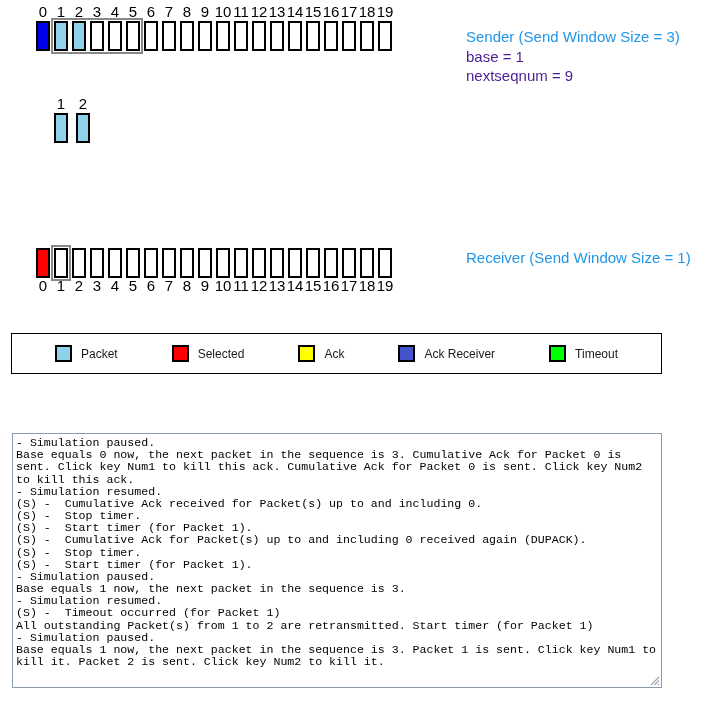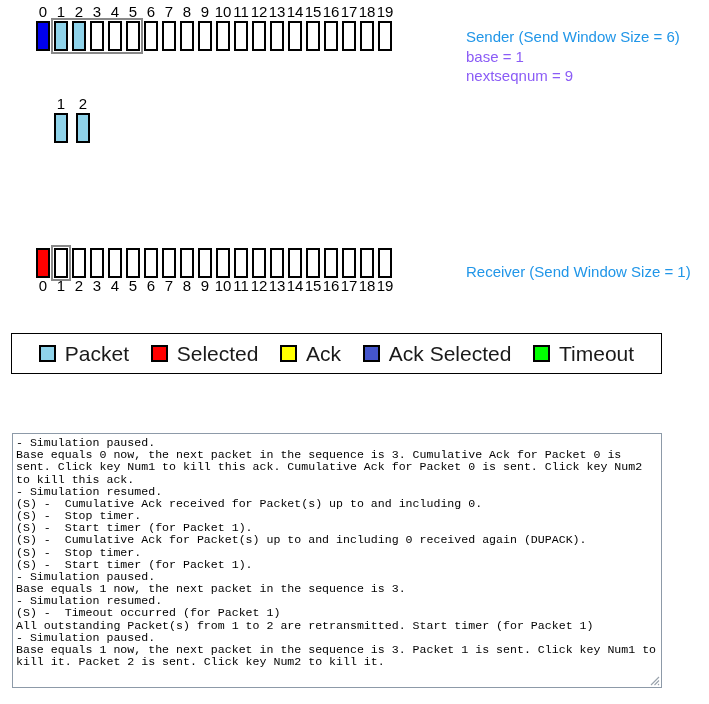--- a/index.html
+++ b/index.html
@@ -66,21 +66,21 @@
   }
 
   
   .side-label {
     position: absolute;
     font-size: 15px;
     line-height: 19px;
     white-space: nowrap;
   }
   .label-blue { color: #2196e8; }
-  .label-black { color: #8b5cf6; }
+  .label-black { color: #4c1d95; }
 
   
   .legend {
     position: absolute;
     border: 1.5px solid #000000;
     background: #ffffff;
     box-sizing: border-box;
     display: flex;
     align-items: center;
     justify-content: space-around;
@@ -91,21 +91,21 @@
     align-items: center;
   }
   .legend-swatch {
     width: 17px;
     height: 17px;
     border: 2.5px solid #000000;
     box-sizing: border-box;
     margin-right: 9px;
   }
   .legend-text {
-    font-size: 21px;
+    font-size: 12px;
     color: #1a1a1a;
     white-space: nowrap;
   }
 
   
   .caption-row {
     position: absolute;
     font-size: 15px;
     color: #000000;
     display: flex;
@@ -317,42 +317,42 @@
       <div class="cell "></div>
       <div class="slot-num">18</div>
     </div>
     <div class="slot last">
       <div class="cell "></div>
       <div class="slot-num">19</div>
     </div>
   </div>
 <div class="window-box" id="receiver-window" style="left: 51px; top: 245px; width: 20px; height: 36px;"></div>
 
-<div class="side-label label-blue" style="left:466px; top:27px;">Sender (Send Window Size = 6)</div>
+<div class="side-label label-blue" style="left:466px; top:27px;">Sender (Send Window Size = 3)</div>
 <div class="side-label label-black" style="left:466px; top:47px;">base = 1</div>
 <div class="side-label label-black" style="left:466px; top:66px;">nextseqnum = 9</div>
 
-<div class="side-label label-blue" style="left:466px; top:262px;">Receiver (Send Window Size = 1)</div>
+<div class="side-label label-blue" style="left:466px; top:248px;">Receiver (Send Window Size = 1)</div>
 
 <div class="legend" id="legend" style="left:11px; top:333px; width:651px; height:41px;">
     <div class="legend-item">
       <span class="legend-swatch" style="background: rgb(143, 211, 234);"></span>
       <span class="legend-text">Packet</span>
     </div>
     <div class="legend-item">
       <span class="legend-swatch" style="background: rgb(255, 0, 0);"></span>
       <span class="legend-text">Selected</span>
     </div>
     <div class="legend-item">
       <span class="legend-swatch" style="background: rgb(255, 255, 0);"></span>
       <span class="legend-text">Ack</span>
     </div>
     <div class="legend-item">
       <span class="legend-swatch" style="background: rgb(68, 85, 204);"></span>
-      <span class="legend-text">Ack Selected</span>
+      <span class="legend-text">Ack Receiver</span>
     </div>
     <div class="legend-item">
       <span class="legend-swatch" style="background: rgb(0, 255, 0);"></span>
       <span class="legend-text">Timeout</span>
     </div>
   </div>
 
 <div class="caption-row" style="left:153px; top:405px;margin-top:37px;">
   <span>(S) - Action at Sender</span>
   <span class="cap-gap"></span>

